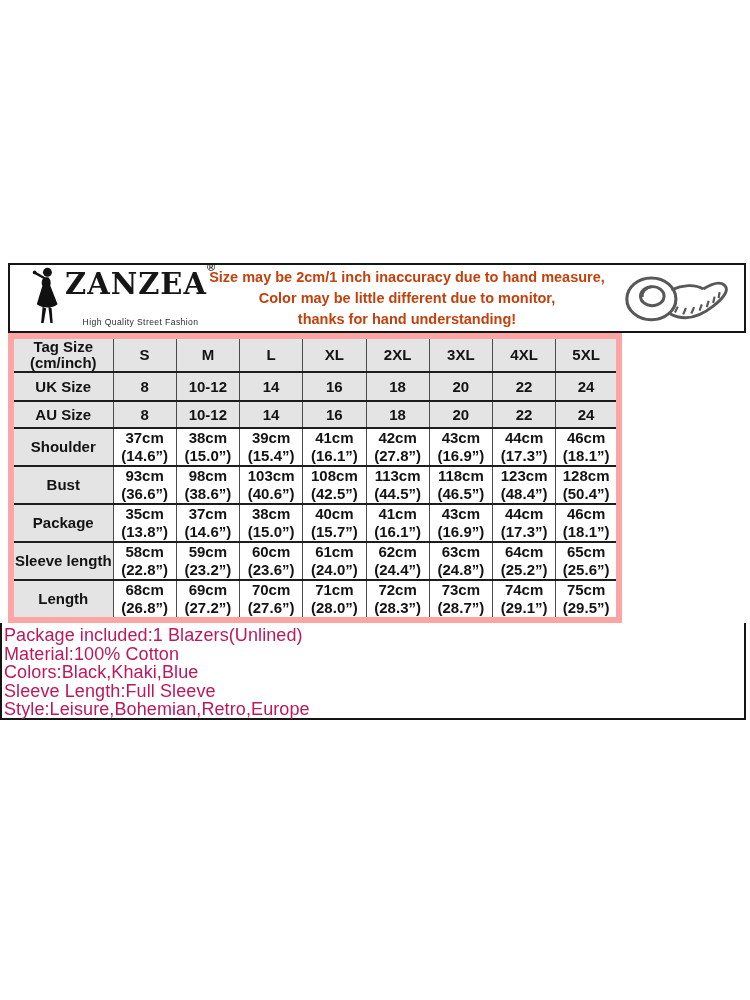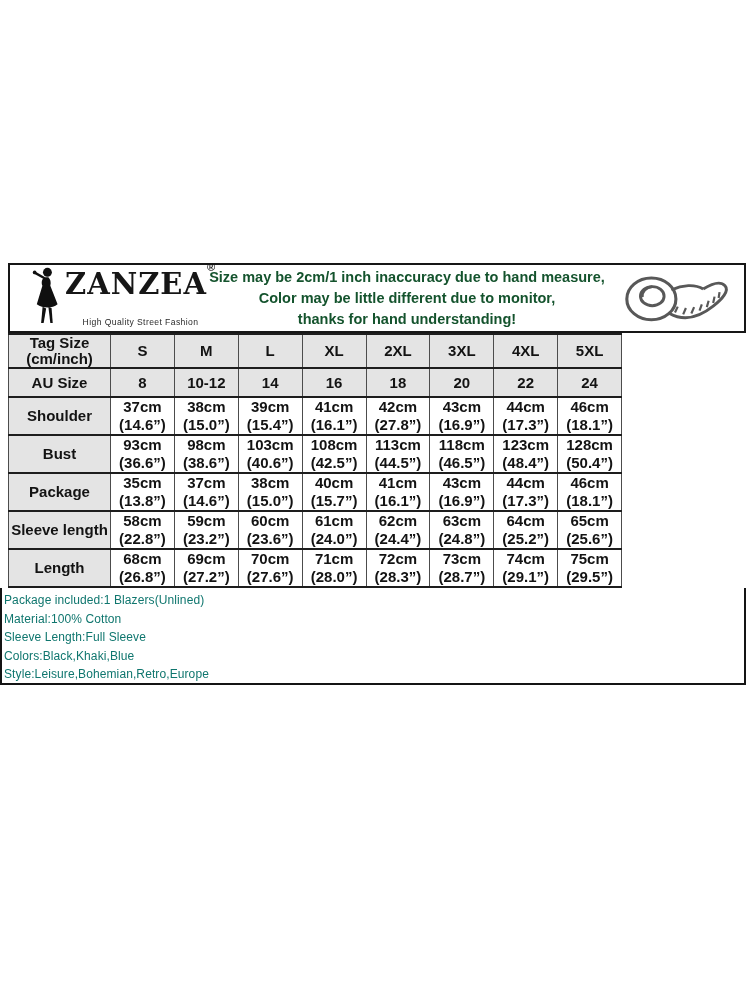--- a/index.html
+++ b/index.html
@@ -16,27 +16,27 @@
     display:flex;align-items:center;
   }
   .logo{display:flex;align-items:center;gap:5px;padding-left:20px;width:178px;flex:0 0 auto;}
   .logo-text{display:flex;flex-direction:column;align-items:center;line-height:1;}
   .logo-name{
     font-family:"DejaVu Serif", serif;font-weight:bold;font-size:29px;
     letter-spacing:1px;color:#161616;white-space:nowrap;
   }
   .logo-reg{font-size:11px;vertical-align:top;position:relative;top:-8px;font-family:"Liberation Sans",sans-serif;}
   .logo-tagline{font-size:8.6px;letter-spacing:.4px;color:#2b2b2b;margin-top:19px;white-space:nowrap;}
-  .disclaimer{flex:1;text-align:center;font-weight:bold;font-size:14.5px;line-height:21px;color:#14532d;}
+  .disclaimer{flex:1;text-align:center;font-weight:bold;font-size:14.5px;line-height:21px;color:#c2410c;}
   .tape-wrap{flex:0 0 138px;display:flex;justify-content:center;align-items:center;}
 
   
   table.size-table{
     border-collapse:collapse;table-layout:fixed;width:614px;
-    border:1px solid #fca5a5;
+    border:6px solid #fca5a5;
     padding-left:20px;
   }
   .size-table th,.size-table td{
     border-left:1px solid #4c4c4c;border-right:1px solid #4c4c4c;
     border-top:2px solid #1d1d1d;border-bottom:2px solid #1d1d1d;
     text-align:center;vertical-align:middle;padding:0;
     font-weight:bold;font-size:15px;color:#131313;background:#ffffff;
   }
   .size-table th{background:#e4e4e4;}
   .size-table tr.shaded td{background:#e4e4e4;}
@@ -48,21 +48,21 @@
   .size-table tbody tr:nth-child(3){height:27px;}
   .size-table tbody tr:nth-child(4){height:28px;}
   .size-table tbody tr:nth-child(n+5){height:38px;}
 
   
   .footer-box{
     box-sizing:border-box;margin-left:-8px;width:746px;height:97px;
     border:2px solid #141414;border-top:none;background:#fff;
     padding:3px 0 0 2px;
   }
-  .footer-box .detail-line{font-size:12px;line-height:18.6px;color:#0f766e;letter-spacing:.1px;}
+  .footer-box .detail-line{font-size:18px;line-height:18.6px;color:#be185d;letter-spacing:.1px;}
 </style>
 </head>
 <body>
 
 <div class="sheet">
 
   <div class="header-box">
     <div class="logo">
       <span>
         <svg width="30" height="58" viewBox="0 0 30 60" aria-hidden="true">
@@ -134,20 +134,49 @@
           </td>
           <td>
             <div>4XL</div>
           </td>
           <td>
             <div>5XL</div>
           </td>
         </tr>
         <tr class="shaded">
           <th>
+            <div>UK Size</div>
+          </th>
+          <td>
+            <div>8</div>
+          </td>
+          <td>
+            <div>10-12</div>
+          </td>
+          <td>
+            <div>14</div>
+          </td>
+          <td>
+            <div>16</div>
+          </td>
+          <td>
+            <div>18</div>
+          </td>
+          <td>
+            <div>20</div>
+          </td>
+          <td>
+            <div>22</div>
+          </td>
+          <td>
+            <div>24</div>
+          </td>
+        </tr>
+        <tr class="shaded">
+          <th>
             <div>AU Size</div>
           </th>
           <td>
             <div>8</div>
           </td>
           <td>
             <div>10-12</div>
           </td>
           <td>
             <div>14</div>
@@ -352,18 +381,18 @@
             <div>75cm</div>
             <div>(29.5”)</div>
           </td>
         </tr>
       </tbody>
   </table>
 
   <div class="footer-box">
     <div class="detail-line">Package included:1 Blazers(Unlined)</div>
     <div class="detail-line">Material:100% Cotton</div>
+    <div class="detail-line">Colors:Black,Khaki,Blue</div>
     <div class="detail-line">Sleeve Length:Full Sleeve</div>
-    <div class="detail-line">Colors:Black,Khaki,Blue</div>
     <div class="detail-line">Style:Leisure,Bohemian,Retro,Europe</div>
   </div>
 
 </div>
 
 </body></html>

